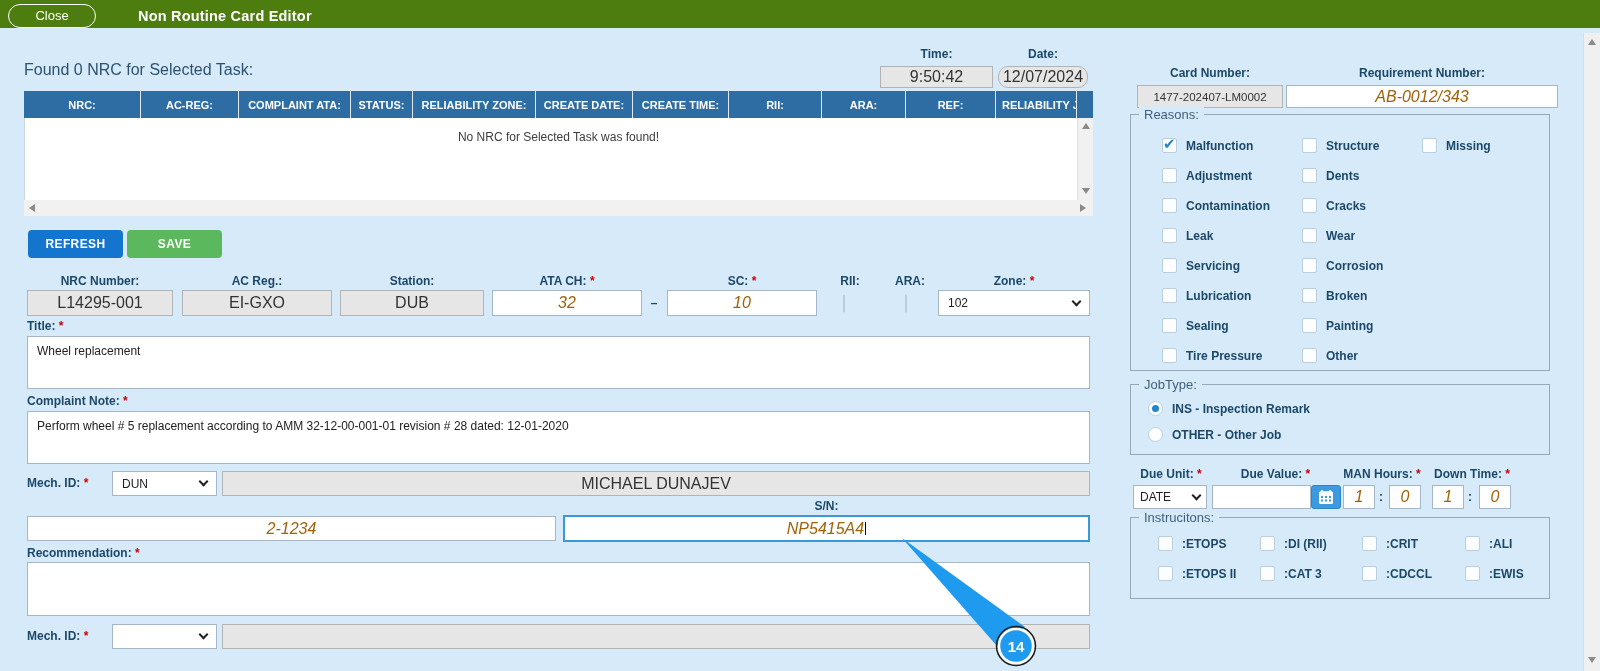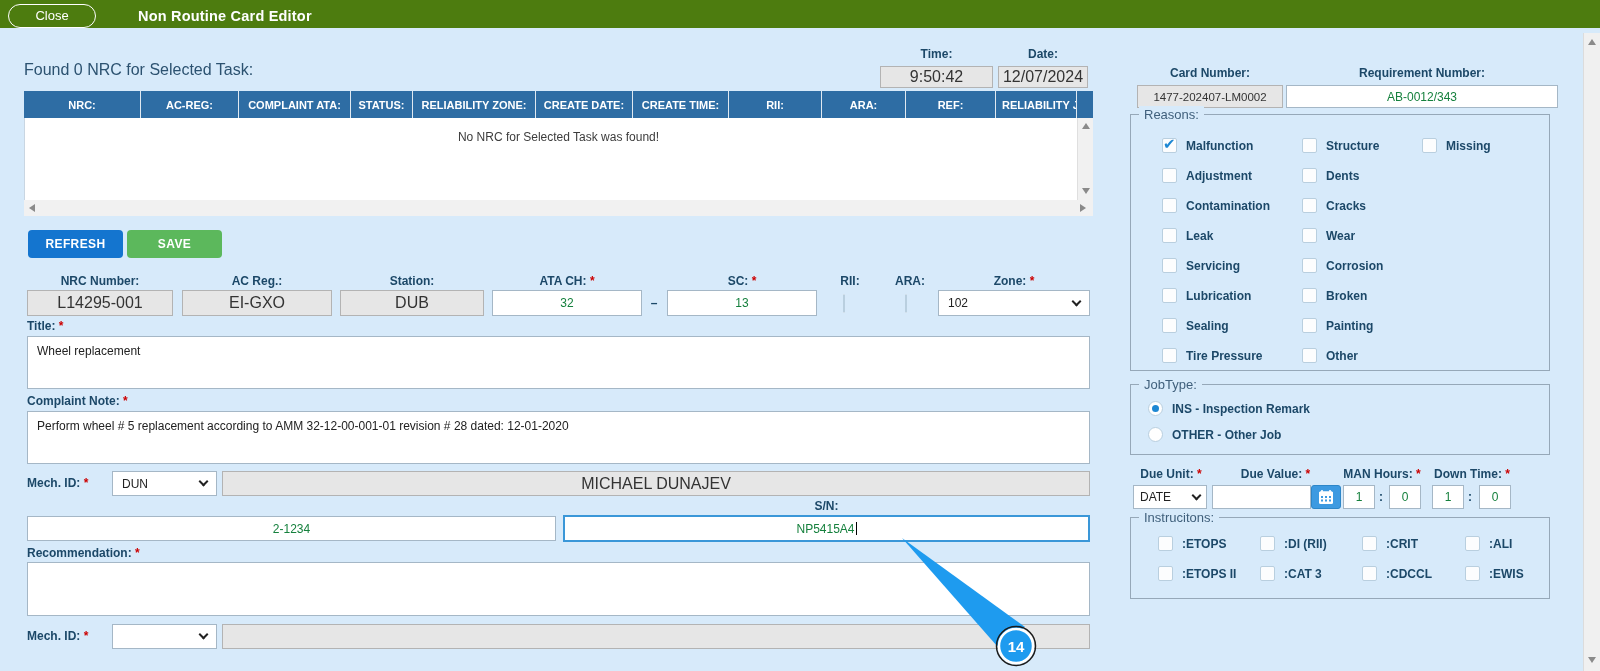--- a/index.html
+++ b/index.html
@@ -17,21 +17,21 @@
   .tri-up { width: 0; height: 0; border-left: 4px solid transparent; border-right: 4px solid transparent; border-bottom: 6px solid #8a8a8a; }
   .tri-down { width: 0; height: 0; border-left: 4px solid transparent; border-right: 4px solid transparent; border-top: 6px solid #8a8a8a; }
   .tri-left { width: 0; height: 0; border-top: 4px solid transparent; border-bottom: 4px solid transparent; border-right: 6px solid #8a8a8a; }
   .tri-right { width: 0; height: 0; border-top: 4px solid transparent; border-bottom: 4px solid transparent; border-left: 6px solid #8a8a8a; }
 
   .lbl { font-size: 12px; font-weight: bold; color: #1c4868; white-space: nowrap; }
   .ctr { text-align: center; }
   .req { color: #cc0000; font-weight: bold; }
 
   .gray-input { background: #e6e6e6; border: 1px solid #b3b3b3; color: #333; font-size: 16px; display: flex; align-items: center; justify-content: center; white-space: nowrap; }
-  .white-input { background: #ffffff; border: 1px solid #a5b7c6; color: #15803d; font-size: 12px; display: flex; align-items: center; justify-content: center; white-space: nowrap; }
+  .white-input { background: #ffffff; border: 1px solid #a5b7c6; color: #a16207; font-size: 16px; display: flex; align-items: center; justify-content: center; white-space: nowrap; font-style: italic; }
   .white-input.focused { border: 2px solid #3a97d8; }
   .textarea { background: #ffffff; border: 1px solid #a5b7c6; color: #222; font-size: 12px; padding: 7px 9px; line-height: 1.3; overflow: hidden; }
 
   .select { background: #fff; border: 1px solid #a5b7c6; display: flex; align-items: center; justify-content: space-between; padding: 0 9px; font-size: 12px; color: #222; cursor: pointer; }
   .chev { width: 7px; height: 7px; border-right: 2px solid #222; border-bottom: 2px solid #222; transform: rotate(45deg); margin-top: -4px; flex: 0 0 auto; }
 
   
   .tbl-header { position: absolute; left: 24px; top: 91px; width: 1069px; height: 27px; background: #2e6da4; display: flex; }
   .tbl-header .cell { height: 27px; display: flex; align-items: center; justify-content: center; color: #fff; font-size: 11px; font-weight: bold; border-right: 1px solid rgba(255,255,255,.85); overflow: hidden; white-space: nowrap; }
   .tbl-header .cell:last-child { border-right: none; }
@@ -77,21 +77,21 @@
   <div class="v-scroll">
     <div class="tri-up abs" style="left:4px;top:6px;"></div>
     <div class="tri-down abs" style="left:4px;top:624px;"></div>
   </div>
 
   
   <div class="abs" style="left:24px;top:61px;font-size:16px;color:#2c5270;">Found 0 NRC for Selected Task:</div>
   <div class="abs lbl ctr" style="left:880px;top:47px;width:113px;">Time:</div>
   <div class="abs gray-input" style="left:880px;top:66px;width:113px;height:22px;">9:50:42</div>
   <div class="abs lbl ctr" style="left:998px;top:47px;width:90px;">Date:</div>
-  <div class="abs gray-input" style="left:998px;top:66px;width:90px;height:22px;">12/07/2024</div>
+  <div class="abs gray-input" style="left:998px;top:66px;width:90px;height:22px;border-radius:10px;">12/07/2024</div>
 
   
   <div class="tbl-header">
     <div class="cell" style="width:117px;">NRC:</div>
     <div class="cell" style="width:98px;">AC-REG:</div>
     <div class="cell" style="width:112px;">COMPLAINT ATA:</div>
     <div class="cell" style="width:62px;">STATUS:</div>
     <div class="cell" style="width:123px;">RELIABILITY ZONE:</div>
     <div class="cell" style="width:97px;">CREATE DATE:</div>
     <div class="cell" style="width:96px;">CREATE TIME:</div>
@@ -125,21 +125,21 @@
   <div class="abs lbl ctr" style="left:830px;top:274px;width:40px;"><span>RII:</span></div>
   <div class="abs lbl ctr" style="left:888px;top:274px;width:44px;"><span>ARA:</span></div>
   <div class="abs lbl ctr" style="left:938px;top:274px;width:152px;"><span>Zone:</span> <span class="req">*</span></div>
 
   
   <div class="abs gray-input" style="left:27px;top:290px;width:146px;height:26px;">L14295-001</div>
   <div class="abs gray-input" style="left:182px;top:290px;width:150px;height:26px;">EI-GXO</div>
   <div class="abs gray-input" style="left:340px;top:290px;width:144px;height:26px;">DUB</div>
   <div class="abs white-input" style="left:492px;top:290px;width:150px;height:26px;">32</div>
   <div class="abs lbl ctr" style="left:645px;top:296px;width:18px;">–</div>
-  <div class="abs white-input" style="left:667px;top:290px;width:150px;height:26px;">13</div>
+  <div class="abs white-input" style="left:667px;top:290px;width:150px;height:26px;">10</div>
   <span class="check abs" style="left:843px;top:295px;"></span>
   <span class="check abs" style="left:903px;top:295px;"></span>
   <div class="select abs" style="left:938px;top:290px;width:152px;height:26px;">
     <span>102</span>
     <span class="chev"></span>
   </div>
 
   
   <div class="abs lbl" style="left:27px;top:319px;"><span>Title:</span> <span class="req">*</span></div>
   <div class="textarea abs" style="left:27px;top:336px;width:1063px;height:53px;">Wheel replacement</div>

